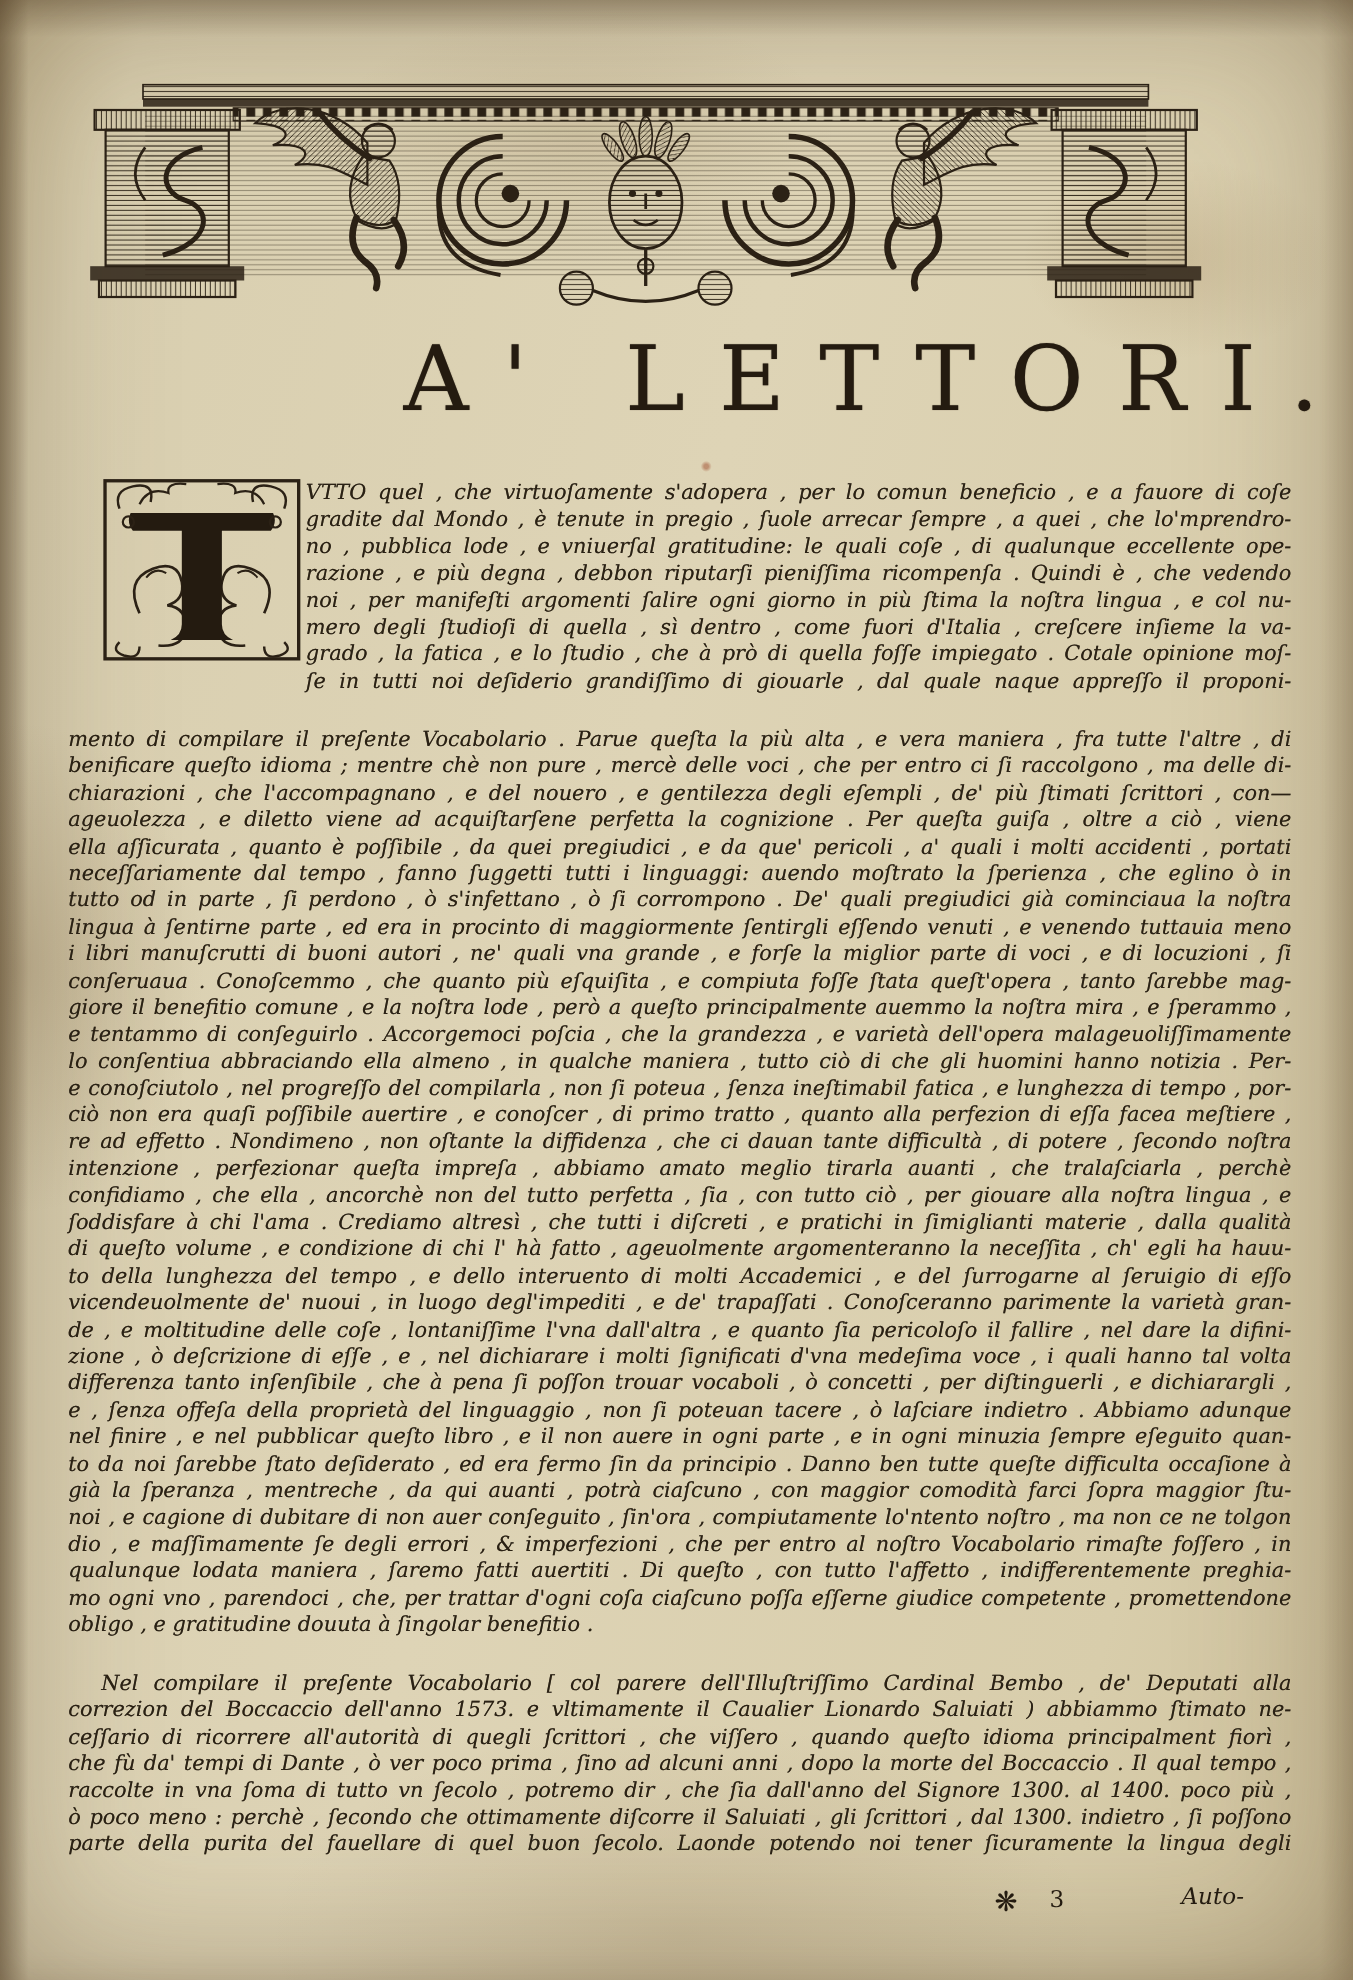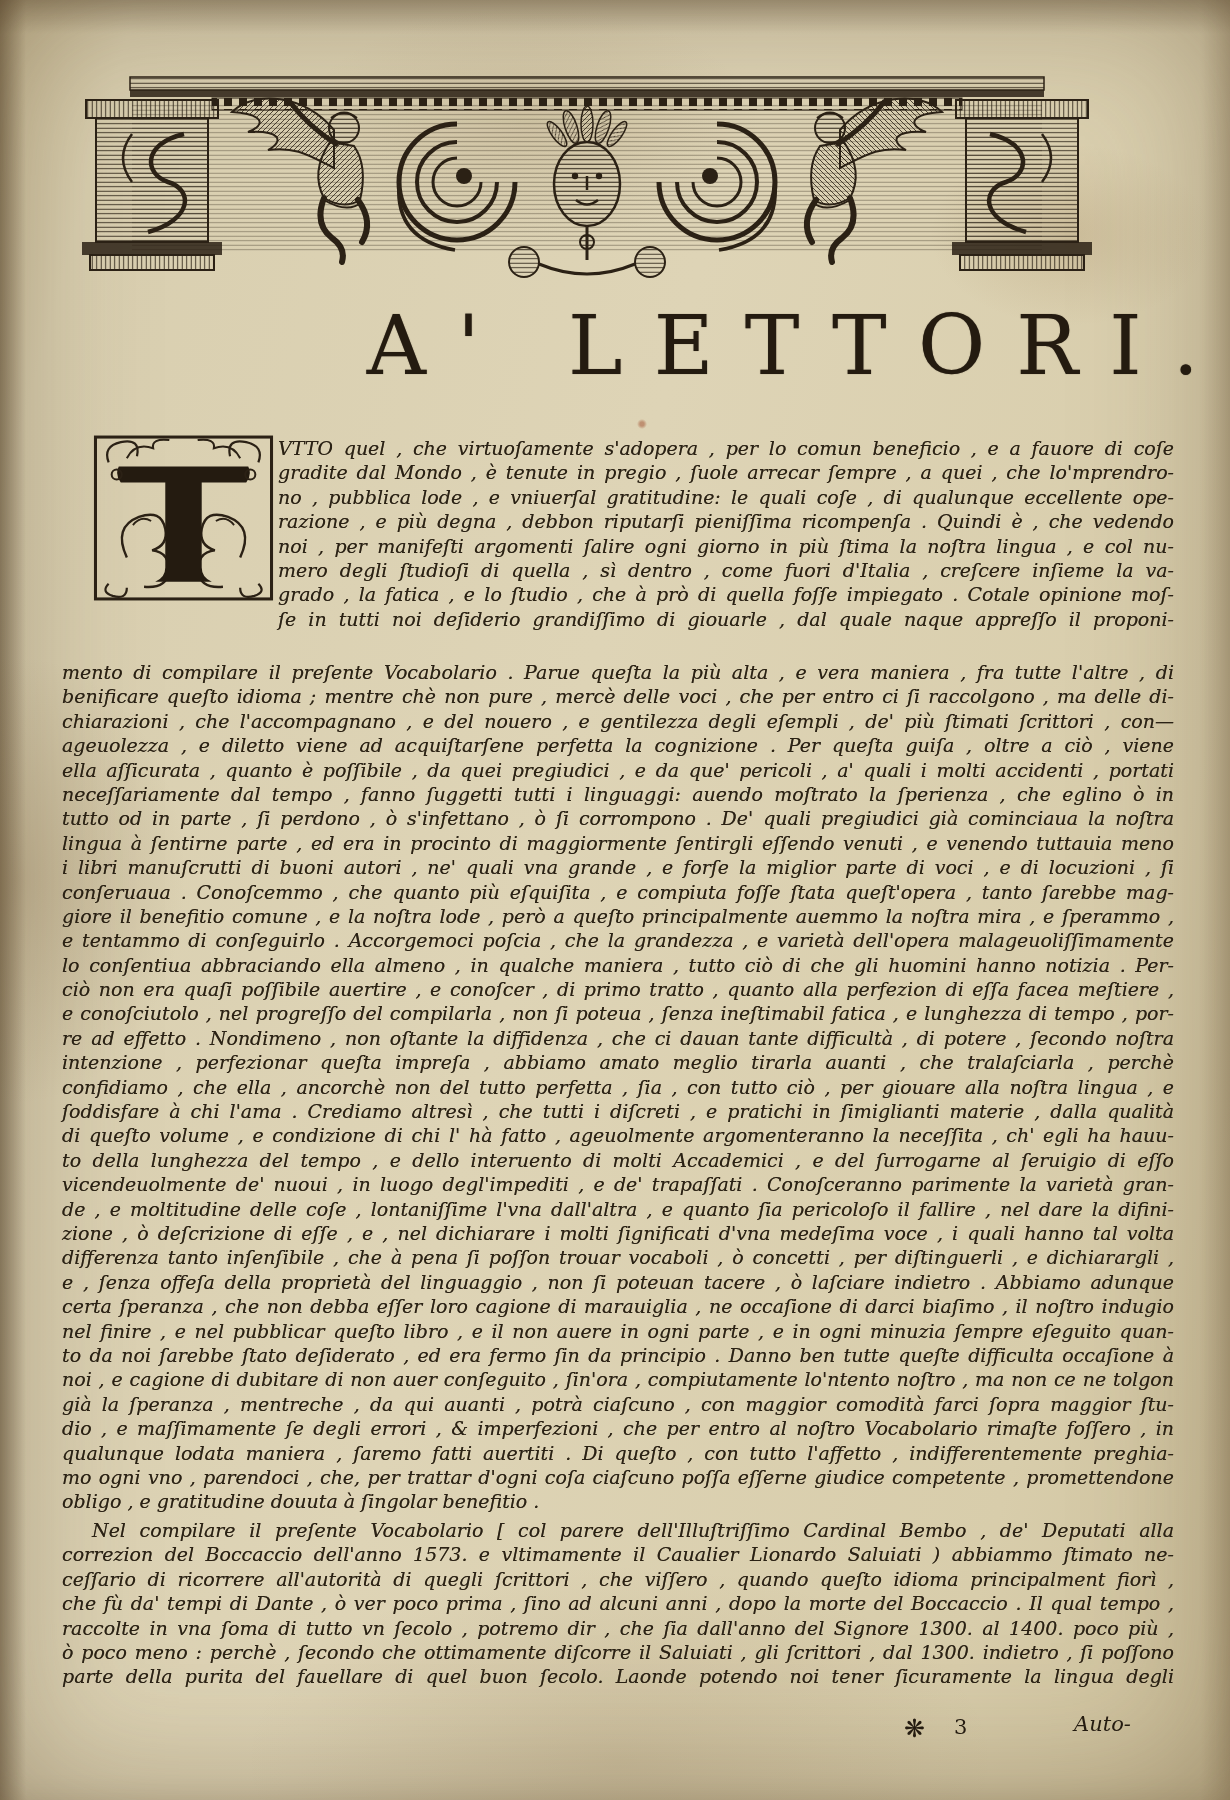--- a/index.html
+++ b/index.html
@@ -163,38 +163,37 @@
       <div class="tline">ageuolezza , e diletto viene ad acquiſtarſene perfetta la cognizione . Per queſta guiſa , oltre a ciò , viene</div>
       <div class="tline">ella aſſicurata , quanto è poſſibile , da quei pregiudici , e da que' pericoli , a' quali i molti accidenti , portati</div>
       <div class="tline">neceſſariamente dal tempo , fanno ſuggetti tutti i linguaggi: auendo moſtrato la ſperienza , che eglino ò in</div>
       <div class="tline">tutto od in parte , ſi perdono , ò s'infettano , ò ſi corrompono . De' quali pregiudici già cominciaua la noſtra</div>
       <div class="tline">lingua à ſentirne parte , ed era in procinto di maggiormente ſentirgli eſſendo venuti , e venendo tuttauia meno</div>
       <div class="tline">i libri manuſcrutti di buoni autori , ne' quali vna grande , e forſe la miglior parte di voci , e di locuzioni , ſi</div>
       <div class="tline">conſeruaua . Conoſcemmo , che quanto più eſquiſita , e compiuta foſſe ſtata queſt'opera , tanto ſarebbe mag-</div>
       <div class="tline">giore il benefitio comune , e la noſtra lode , però a queſto principalmente auemmo la noſtra mira , e ſperammo ,</div>
       <div class="tline">e tentammo di conſeguirlo . Accorgemoci poſcia , che la grandezza , e varietà dell'opera malageuoliſſimamente</div>
       <div class="tline">lo conſentiua abbraciando ella almeno , in qualche maniera , tutto ciò di che gli huomini hanno notizia . Per-</div>
+      <div class="tline">e conoſciutolo , nel progreſſo del compilarla , non ſi poteua , ſenza ineſtimabil fatica , e lunghezza di tempo , por-</div>
       <div class="tline">ciò non era quaſi poſſibile auertire , e conoſcer , di primo tratto , quanto alla perfezion di eſſa facea meſtiere ,</div>
-      <div class="tline">e conoſciutolo , nel progreſſo del compilarla , non ſi poteua , ſenza ineſtimabil fatica , e lunghezza di tempo , por-</div>
       <div class="tline">re ad effetto . Nondimeno , non oſtante la diffidenza , che ci dauan tante difficultà , di potere , ſecondo noſtra</div>
       <div class="tline">intenzione , perfezionar queſta impreſa , abbiamo amato meglio tirarla auanti , che tralaſciarla , perchè</div>
       <div class="tline">confidiamo , che ella , ancorchè non del tutto perfetta , ſia , con tutto ciò , per giouare alla noſtra lingua , e</div>
       <div class="tline">ſoddisfare à chi l'ama . Crediamo altresì , che tutti i diſcreti , e pratichi in ſimiglianti materie , dalla qualità</div>
       <div class="tline">di queſto volume , e condizione di chi l' hà fatto , ageuolmente argomenteranno la neceſſita , ch' egli ha hauu-</div>
       <div class="tline">to della lunghezza del tempo , e dello interuento di molti Accademici , e del ſurrogarne al ſeruigio di eſſo</div>
       <div class="tline">vicendeuolmente de' nuoui , in luogo degl'impediti , e de' trapaſſati . Conoſceranno parimente la varietà gran-</div>
       <div class="tline">de , e moltitudine delle coſe , lontaniſſime l'vna dall'altra , e quanto ſia pericoloſo il fallire , nel dare la difini-</div>
       <div class="tline">zione , ò deſcrizione di eſſe , e , nel dichiarare i molti ſignificati d'vna medeſima voce , i quali hanno tal volta</div>
       <div class="tline">differenza tanto inſenſibile , che à pena ſi poſſon trouar vocaboli , ò concetti , per diſtinguerli , e dichiarargli ,</div>
       <div class="tline">e , ſenza offeſa della proprietà del linguaggio , non ſi poteuan tacere , ò laſciare indietro . Abbiamo adunque</div>
-      <div class="tline">certa ſperanza , che non debba eſſer loro cagione di marauiglia , ne occaſione di darci biaſimo , il noſtro indugio</div>
       <div class="tline">nel finire , e nel pubblicar queſto libro , e il non auere in ogni parte , e in ogni minuzia ſempre eſeguito quan-</div>
       <div class="tline">to da noi ſarebbe ſtato deſiderato , ed era fermo ſin da principio . Danno ben tutte queſte difficulta occaſione à</div>
+      <div class="tline">già la ſperanza , mentreche , da qui auanti , potrà ciaſcuno , con maggior comodità farci ſopra maggior ſtu-</div>
       <div class="tline">noi , e cagione di dubitare di non auer conſeguito , ſin'ora , compiutamente lo'ntento noſtro , ma non ce ne tolgon</div>
-      <div class="tline">già la ſperanza , mentreche , da qui auanti , potrà ciaſcuno , con maggior comodità farci ſopra maggior ſtu-</div>
       <div class="tline">dio , e maſſimamente ſe degli errori , &amp; imperfezioni , che per entro al noſtro Vocabolario rimaſte foſſero , in</div>
       <div class="tline">qualunque lodata maniera , ſaremo fatti auertiti . Di queſto , con tutto l'affetto , indifferentemente preghia-</div>
       <div class="tline">mo ogni vno , parendoci , che, per trattar d'ogni coſa ciaſcuno poſſa eſſerne giudice competente , promettendone</div>
       <div class="tline">obligo , e gratitudine douuta à ſingolar benefitio .</div>
     </div>
 
   <div class="para2 bodytext">
       <div class="tline">Nel compilare il preſente Vocabolario [ col parere dell'Illuſtriſſimo Cardinal Bembo , de' Deputati alla</div>
       <div class="tline">correzion del Boccaccio dell'anno 1573. e vltimamente il Caualier Lionardo Saluiati ) abbiammo ſtimato ne-</div>
       <div class="tline">ceſſario di ricorrere all'autorità di quegli ſcrittori , che viſſero , quando queſto idioma principalment fiorì ,</div>

